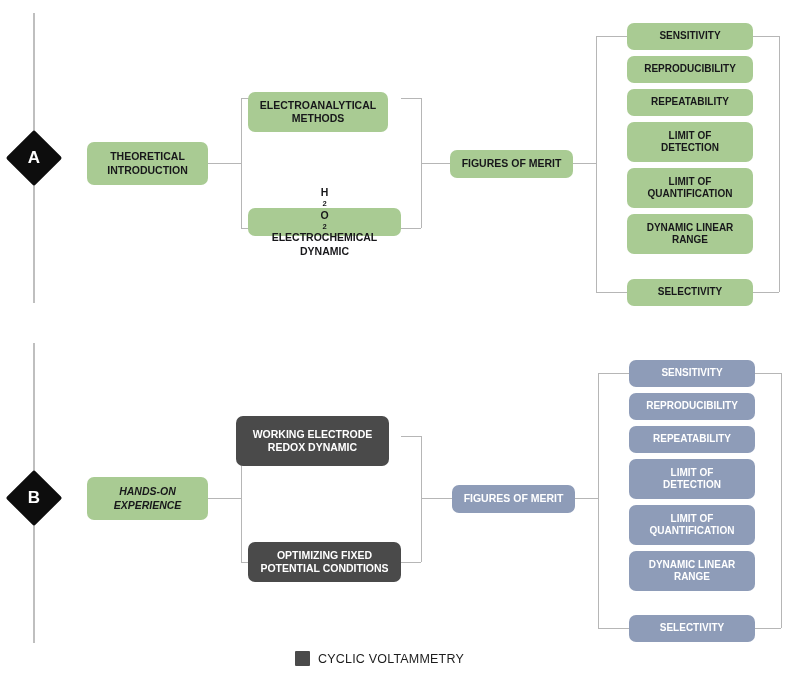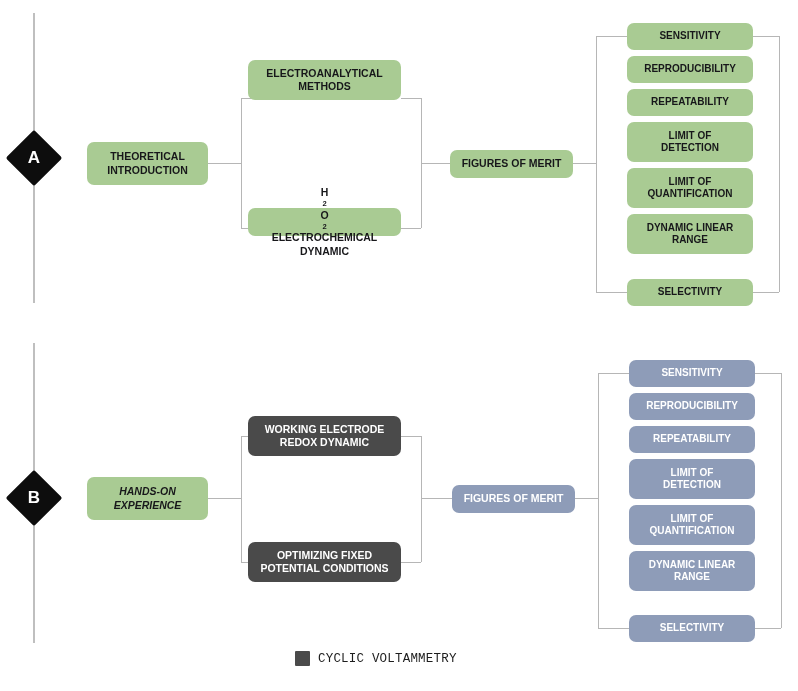--- a/index.html
+++ b/index.html
@@ -67,21 +67,20 @@
     width:1px;
     background:#b6b6b6;
   }
 
   
   .legend-item{
     position:absolute;
     display:flex;
     align-items:center;
     gap:8px;
-    font-family:Liberation Mono, monospace;
   }
   .swatch{
     width:15px;height:15px;
     border-radius:1px;
     flex:0 0 auto;
   }
   .legend-text{
     font-size:12.5px;
     color:#1d1d1d;
     letter-spacing:.2px;
@@ -105,21 +104,21 @@
         <span>THEORETICAL</span>
         <span>INTRODUCTION</span>
       </div>
     </div>
 
     <div class="hline" style="left:208px; top:163px; width:33px;"></div>
     <div class="vline" style="left:241px; top:98px; height:130px;"></div>
     <div class="hline" style="left:241px; top:98px; width:12px;"></div>
     <div class="hline" style="left:241px; top:228px; width:12px;"></div>
 
-    <div class="box green" style="left:248px; top:60px; width:153px; height:40px; font-size:10.5px;">
+    <div class="box green" style="left:248px; top:92px; width:140px; height:40px; font-size:10.5px;">
       <div>
         <span>ELECTROANALYTICAL</span>
         <span>METHODS</span>
       </div>
     </div>
 
     <div class="box green" style="left:248px; top:208px; width:153px; height:28px; font-size:10.5px;">
       <div>
         <span>H<span class="sub">2</span>O<span class="sub">2</span> ELECTROCHEMICAL</span>
         <span>DYNAMIC</span>
@@ -187,21 +186,21 @@
         <span>HANDS-ON</span>
         <span>EXPERIENCE</span>
       </div>
     </div>
 
     <div class="hline" style="left:208px; top:498px; width:33px;"></div>
     <div class="vline" style="left:241px; top:436px; height:126px;"></div>
     <div class="hline" style="left:241px; top:436px; width:12px;"></div>
     <div class="hline" style="left:241px; top:562px; width:12px;"></div>
 
-    <div class="box dark" style="left:248px; top:416px; width:153px; height:40px; font-size:10.5px;">
+    <div class="box dark" style="left:236px; top:416px; width:153px; height:50px; font-size:10.5px;">
       <div>
         <span>WORKING ELECTRODE</span>
         <span>REDOX DYNAMIC</span>
       </div>
     </div>
 
     <div class="box dark" style="left:248px; top:542px; width:153px; height:40px; font-size:10.5px;">
       <div>
         <span>OPTIMIZING FIXED</span>
         <span>POTENTIAL CONDITIONS</span>

